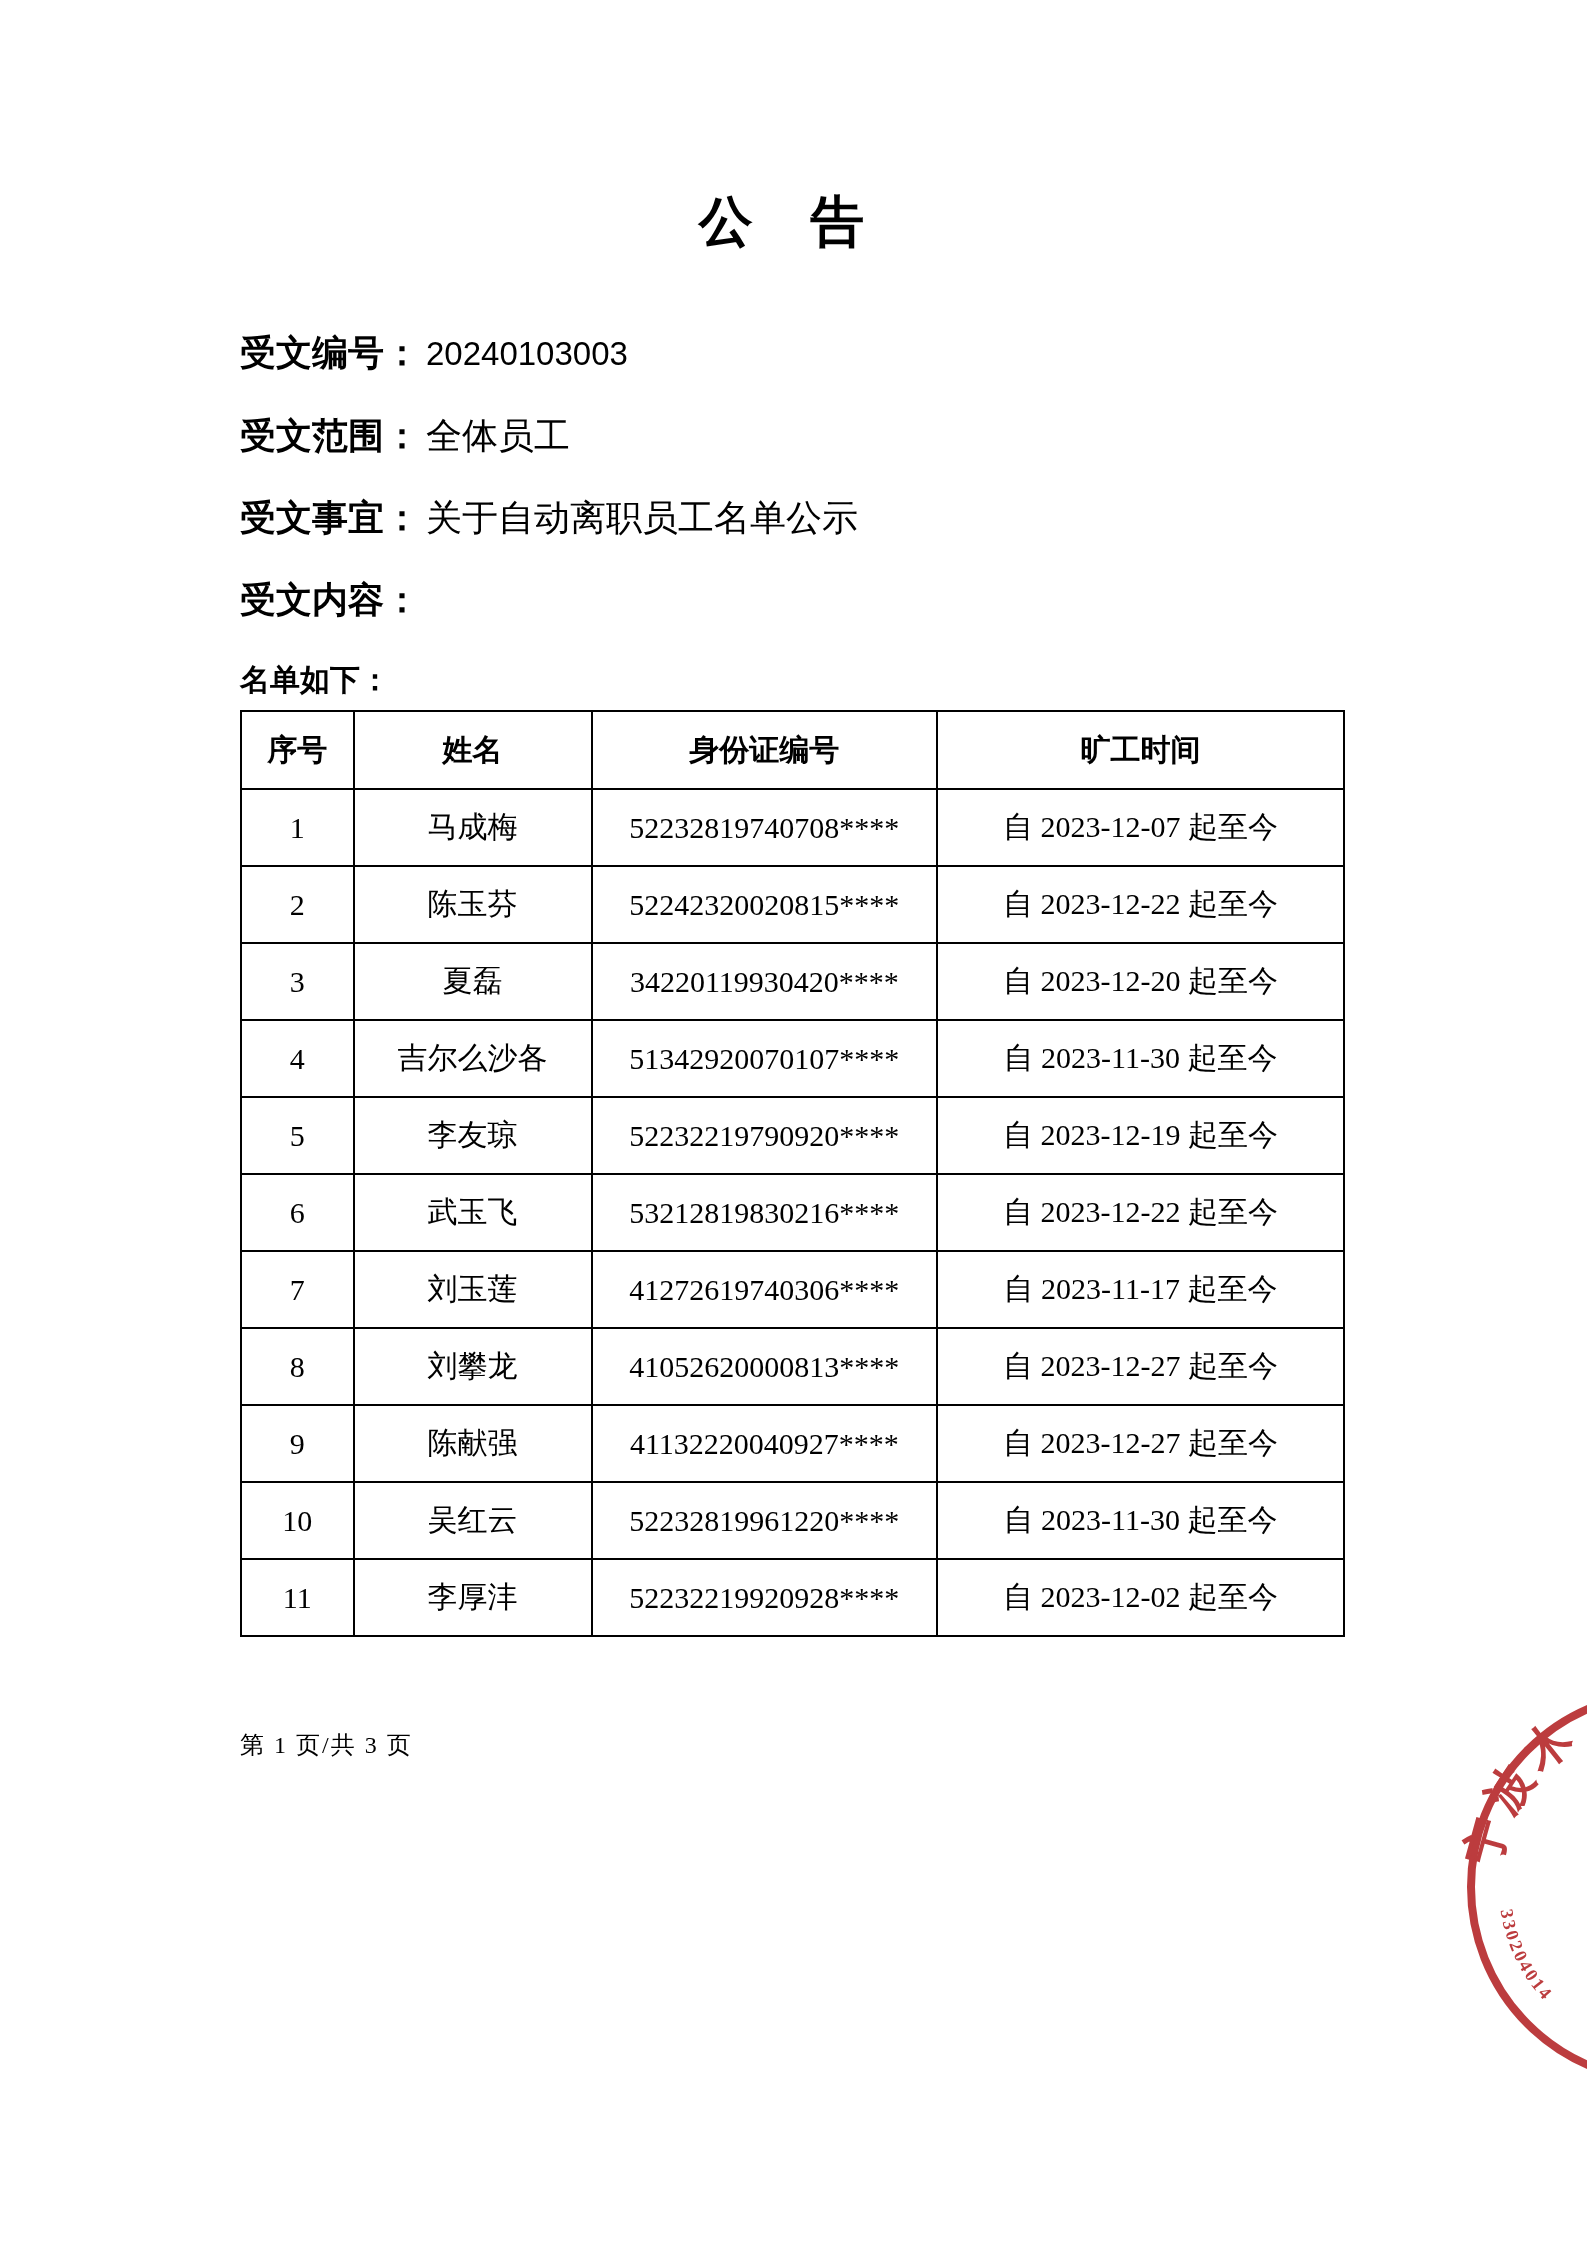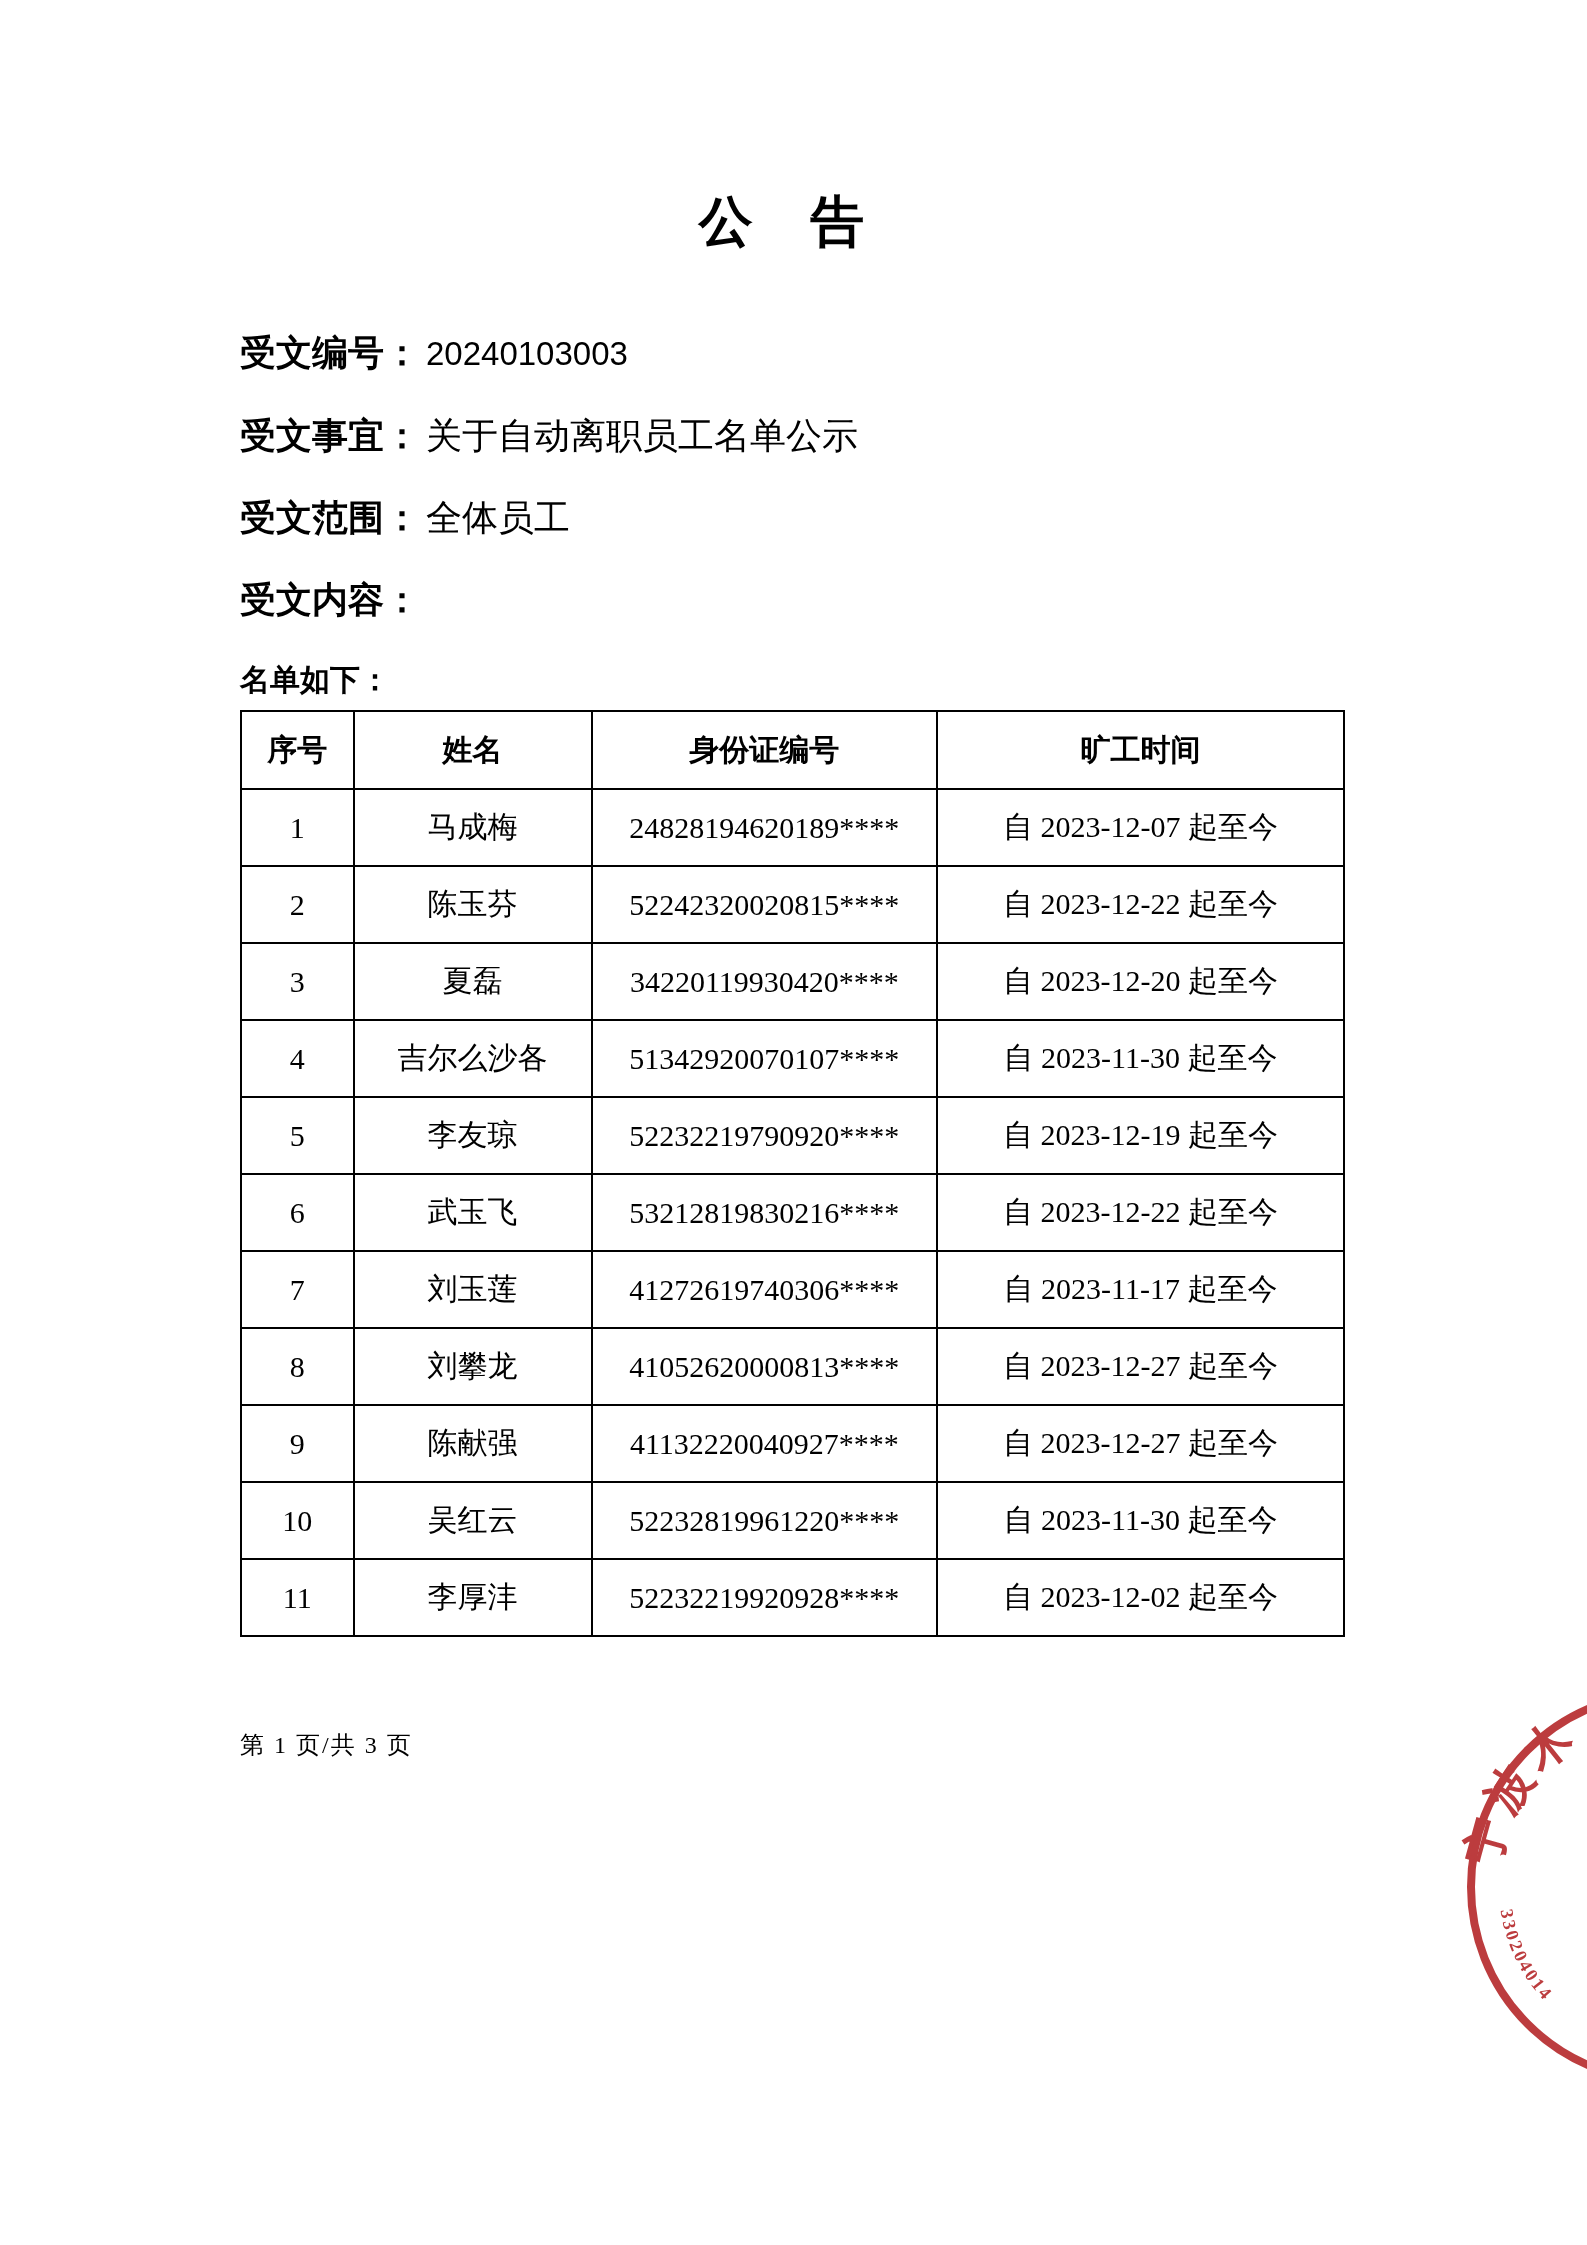--- a/index.html
+++ b/index.html
@@ -104,24 +104,24 @@
 <div class="page">
   <div class="content">
 
     <h1 class="doc-title">公  告</h1>
 
     <div class="fields">
       <div class="field-row">
         <span class="field-label">受文编号：</span><span class="field-value sans">20240103003</span>
       </div>
       <div class="field-row">
+        <span class="field-label">受文范围：</span><span class="field-value">全体员工</span>
+      </div>
+      <div class="field-row">
         <span class="field-label">受文事宜：</span><span class="field-value">关于自动离职员工名单公示</span>
-      </div>
-      <div class="field-row">
-        <span class="field-label">受文范围：</span><span class="field-value">全体员工</span>
       </div>
       <div class="field-row">
         <span class="field-label">受文内容：</span><span class="field-value"></span>
       </div>
     </div>
 
 
     <div class="list-heading">名单如下：</div>
 
     <table class="roster">
@@ -136,21 +136,21 @@
             <th>序号</th>
             <th>姓名</th>
             <th>身份证编号</th>
             <th>旷工时间</th>
           </tr>
       </thead>
       <tbody>
           <tr>
             <td>1</td>
             <td>马成梅</td>
-            <td>24828194620189****</td>
+            <td>52232819740708****</td>
             <td>自 2023-12-07 起至今</td>
           </tr>
           <tr>
             <td>2</td>
             <td>陈玉芬</td>
             <td>52242320020815****</td>
             <td>自 2023-12-22 起至今</td>
           </tr>
           <tr>
             <td>3</td>

